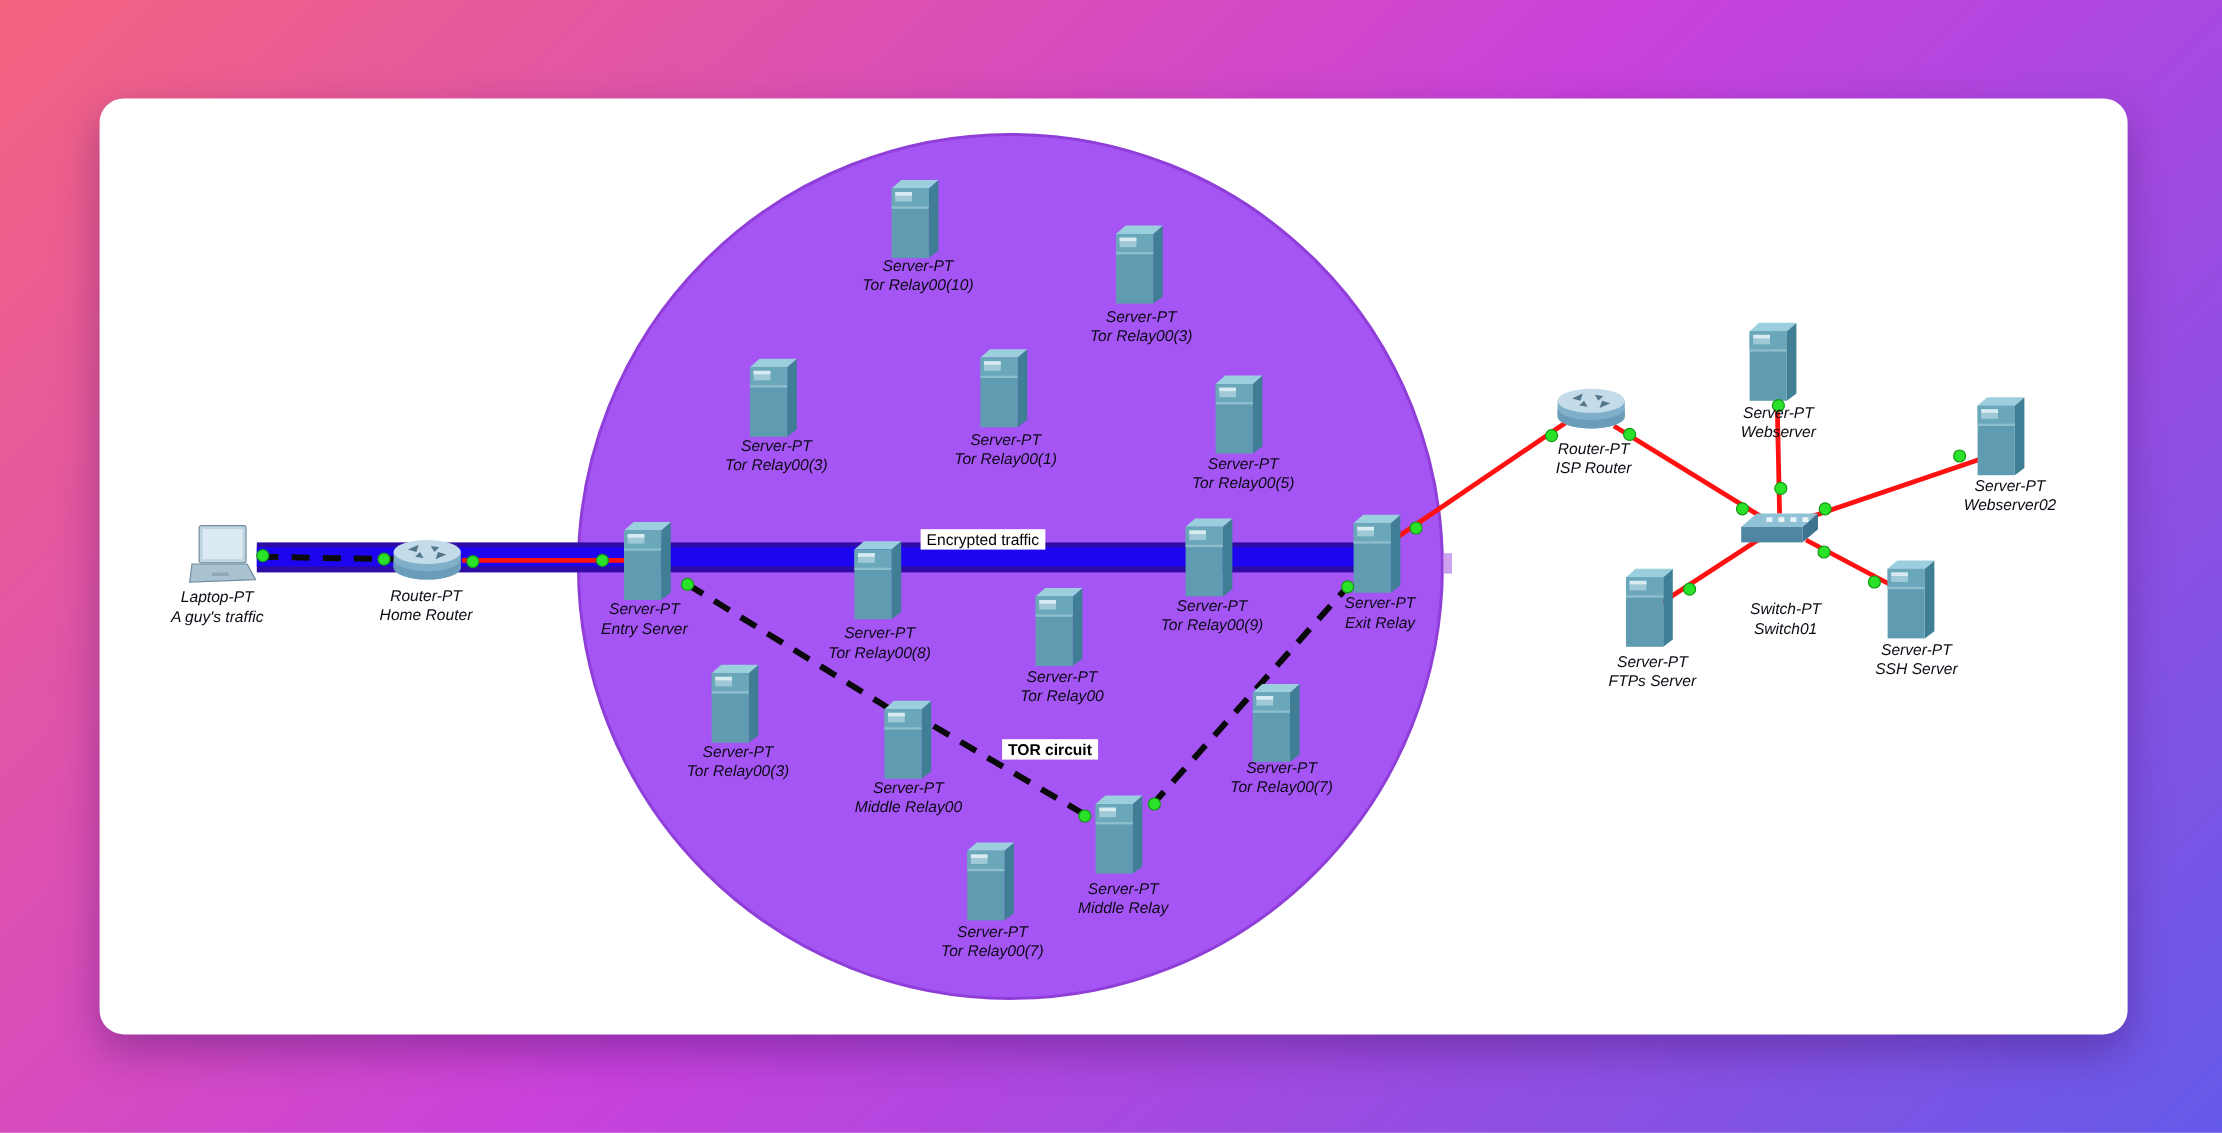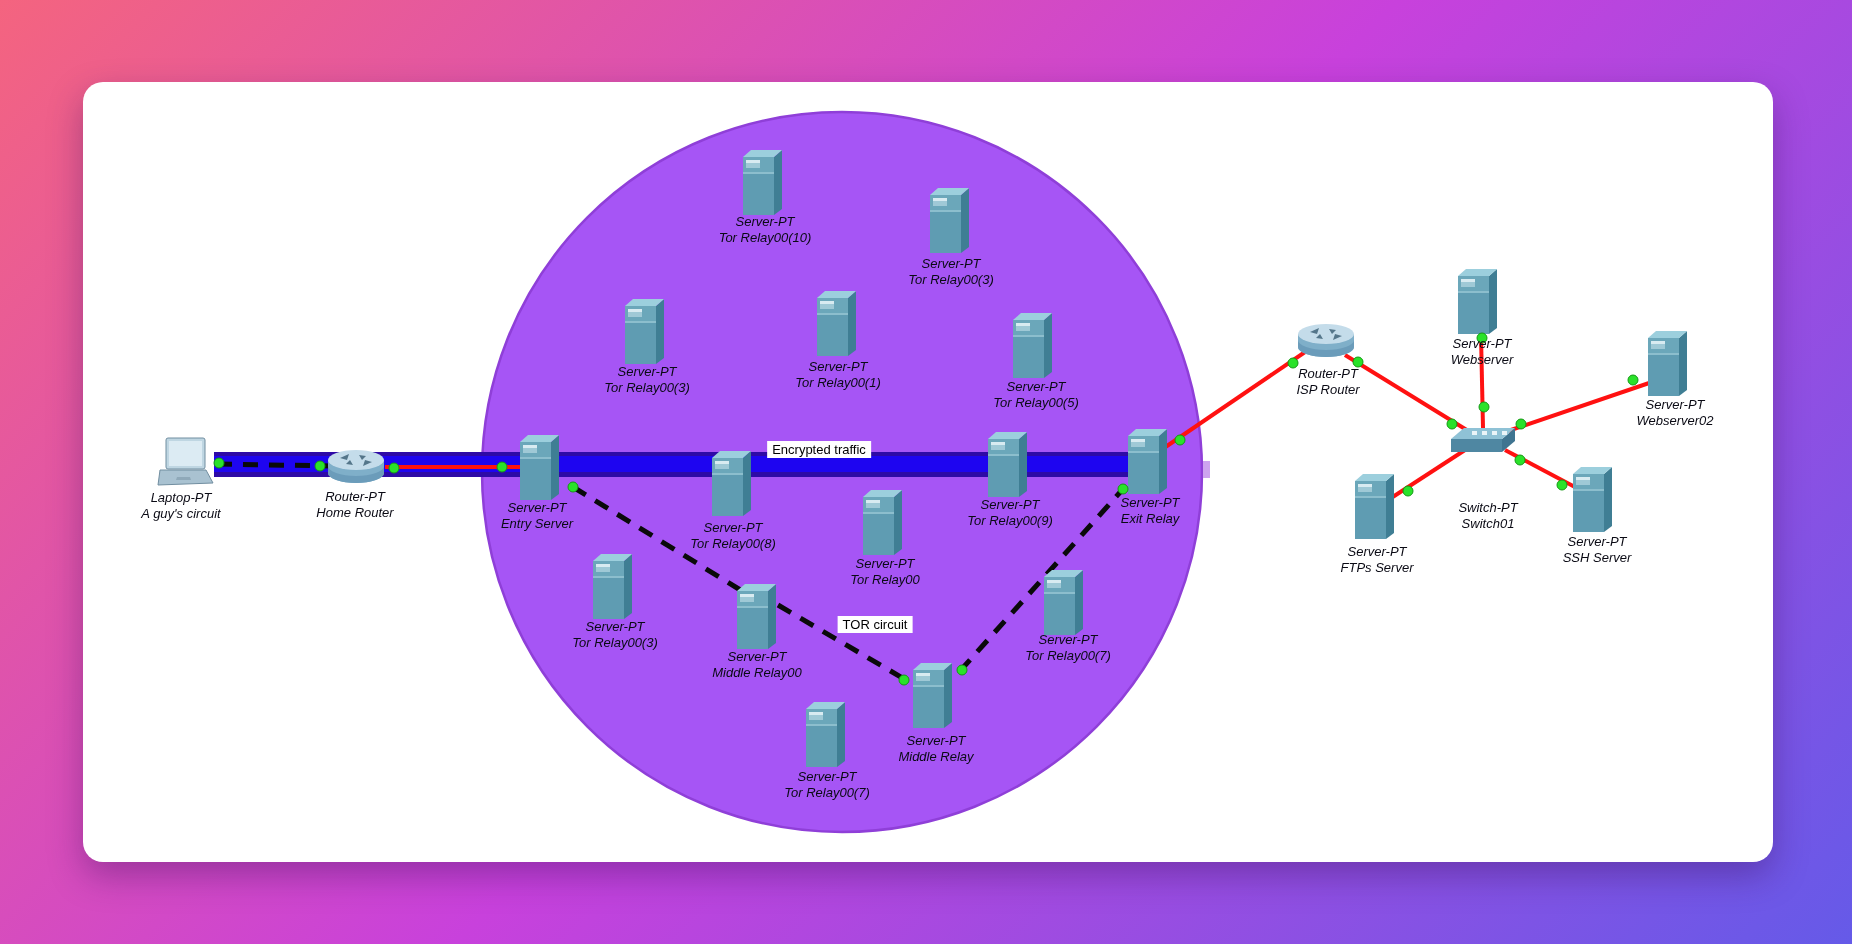--- a/index.html
+++ b/index.html
@@ -279,21 +279,21 @@
       <div class="dot" style="left: 1452px; top: 424px;"></div>
       <div class="dot" style="left: 1521px; top: 424px;"></div>
       <div class="dot" style="left: 1520px; top: 460px;"></div>
       <div class="dot" style="left: 1633px; top: 380px;"></div>
       <div class="dot" style="left: 1408px; top: 491px;"></div>
       <div class="dot" style="left: 1562px; top: 485px;"></div>
     </div>
   <div id="labels">
       <div class="dev-label" style="left: 181px; top: 490px;">
         <div>Laptop-PT</div>
-        <div>A guy's circuit</div>
+        <div>A guy's traffic</div>
       </div>
       <div class="dev-label" style="left: 355px; top: 489px;">
         <div>Router-PT</div>
         <div>Home Router</div>
       </div>
       <div class="dev-label" style="left: 537px; top: 500px;">
         <div>Server-PT</div>
         <div>Entry Server</div>
       </div>
       <div class="dev-label" style="left: 765px; top: 214px;">
@@ -371,15 +371,15 @@
       <div class="dev-label" style="left: 1377px; top: 544px;">
         <div>Server-PT</div>
         <div>FTPs Server</div>
       </div>
       <div class="dev-label" style="left: 1597px; top: 534px;">
         <div>Server-PT</div>
         <div>SSH Server</div>
       </div>
     </div>
   <div class="note" style="left:819px;top:441px;">Encrypted traffic</div>
-  <div class="note" style="left:875px;top:616px;">TOR circuit</div>
+  <div class="note" style="left:875px;top:616px;font-weight:bold;">TOR circuit</div>
   <div class="cursor-mark"></div>
 </div>
 
 </body></html>

